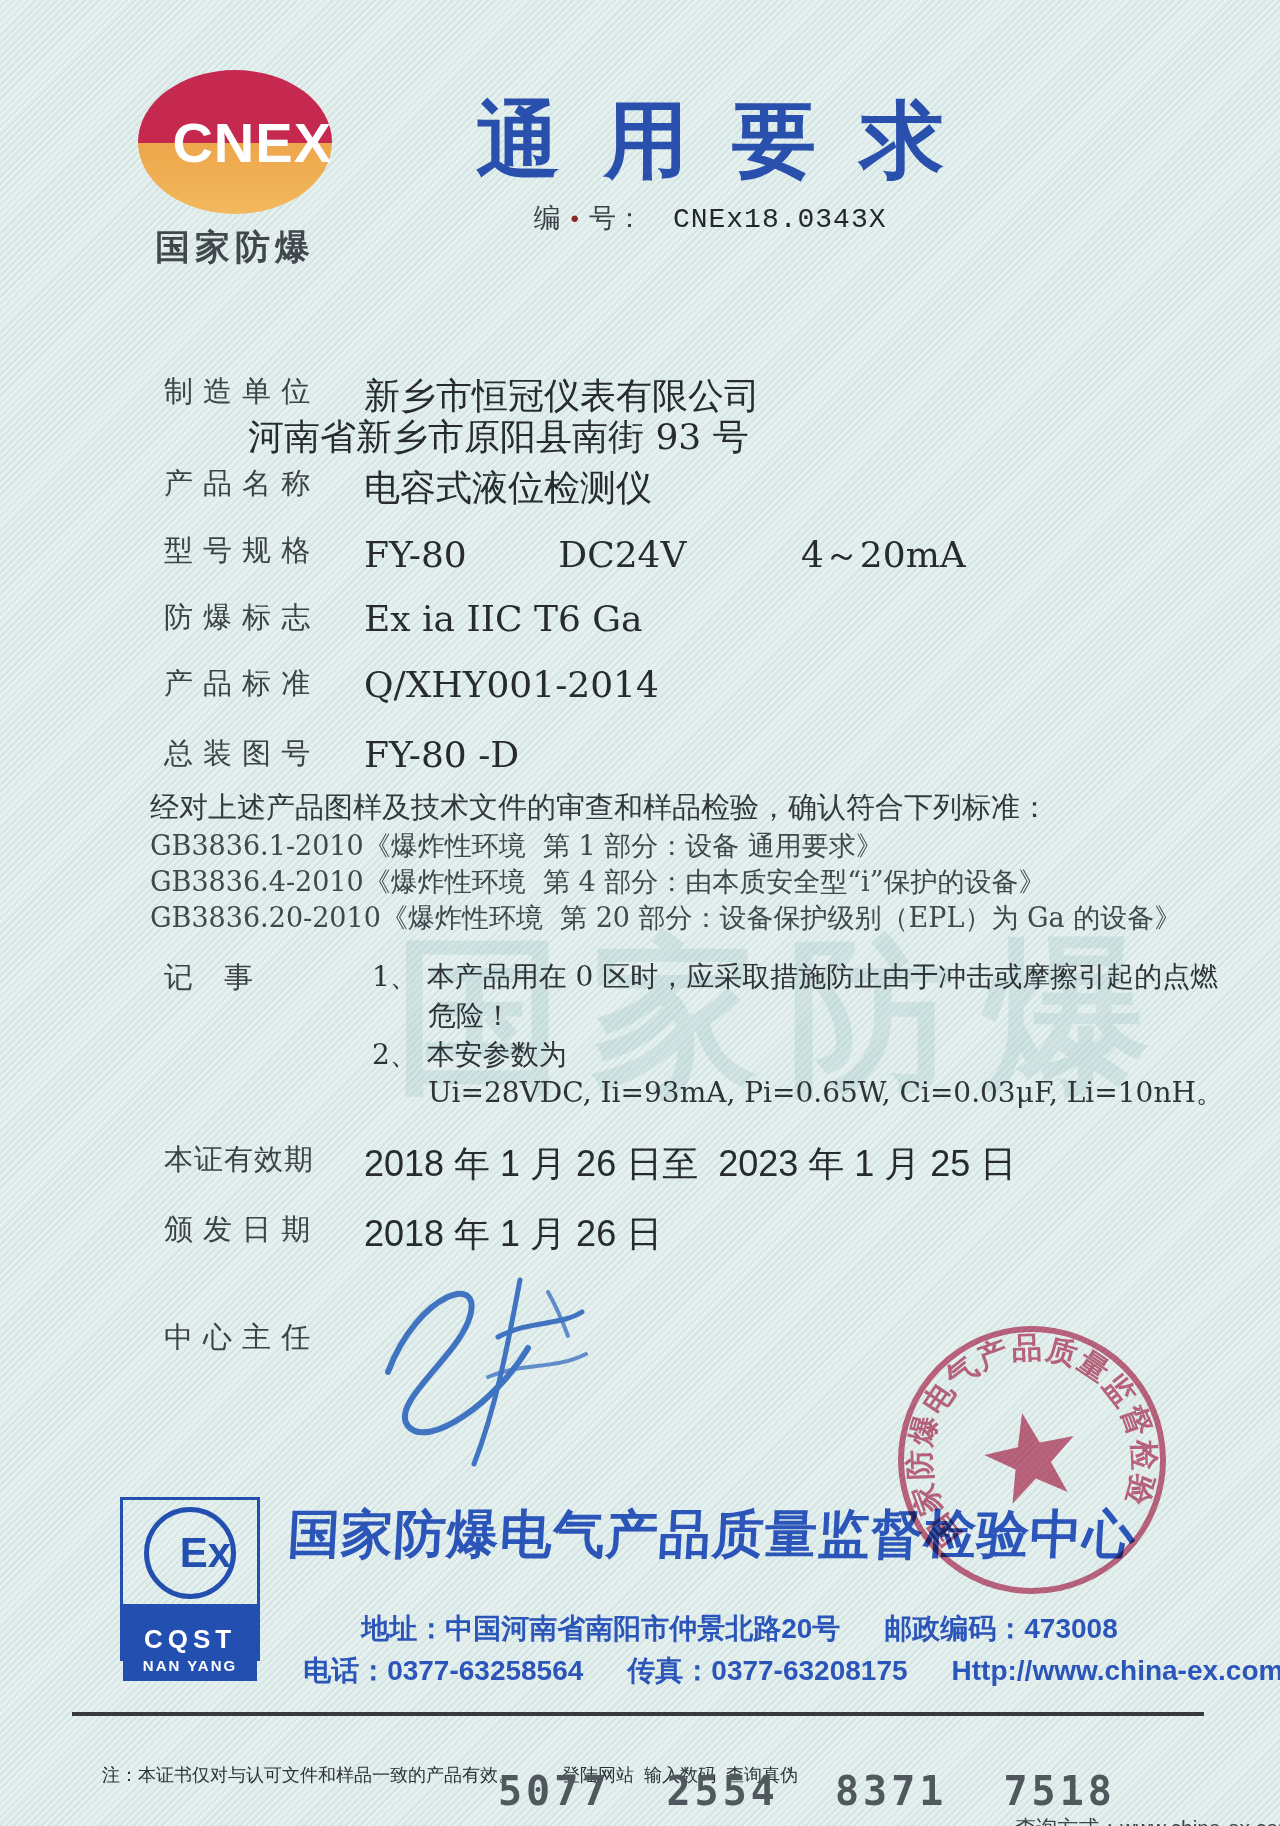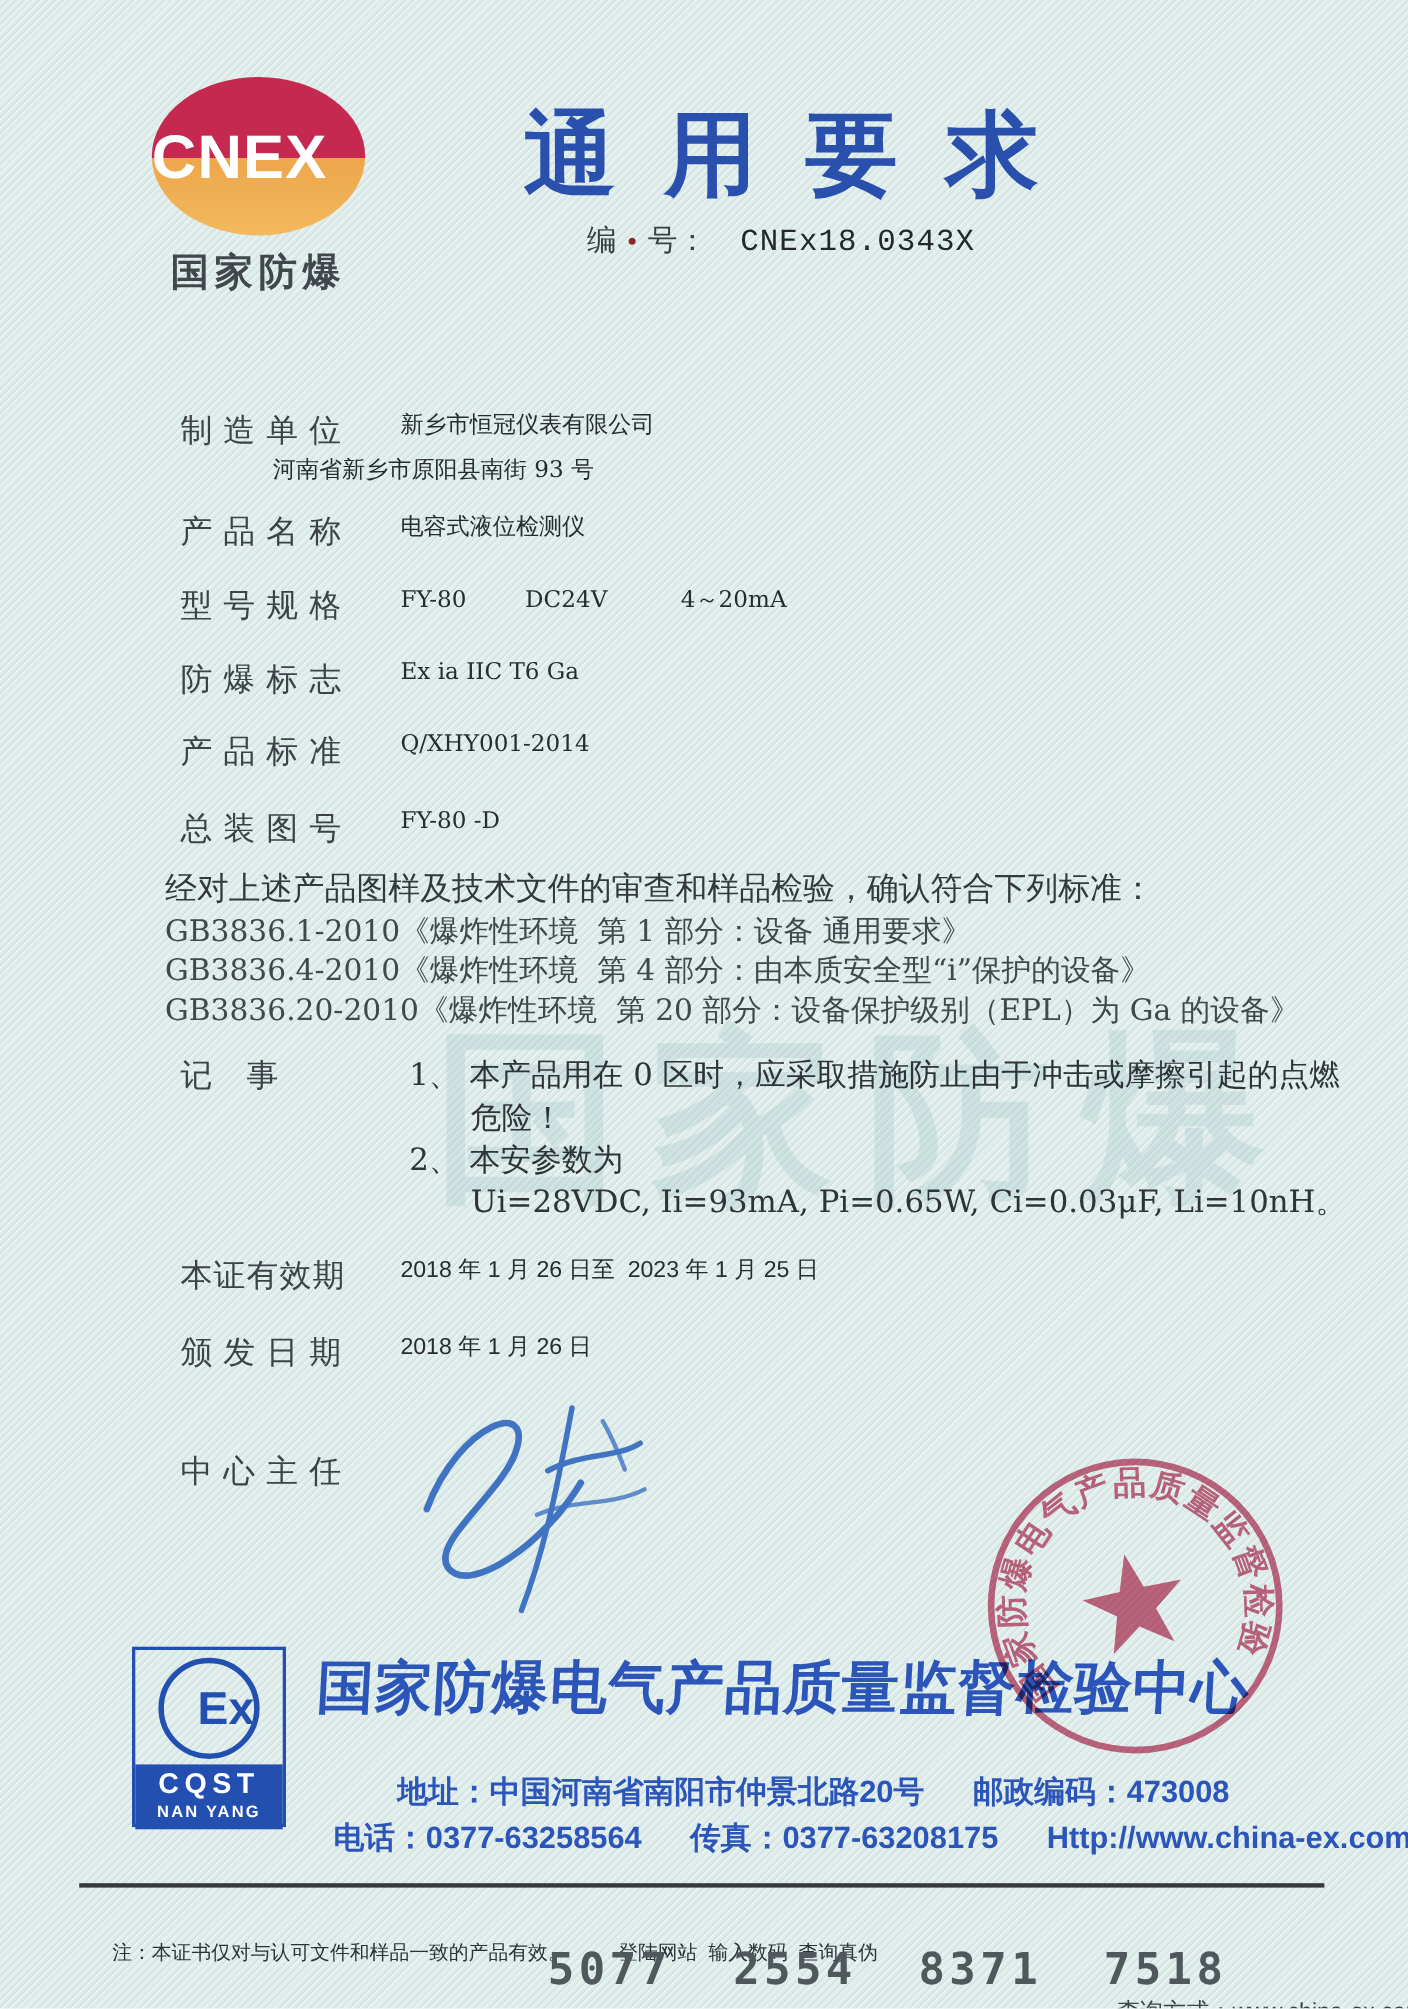--- a/index.html
+++ b/index.html
@@ -18,51 +18,51 @@
   .watermark{
     left:395px;top:905px;z-index:0;
     font-size:168px;font-weight:bold;letter-spacing:28px;
     color:rgba(128,178,182,0.20);white-space:pre;
   }
   
   .cnex{left:138px;top:70px;width:194px;text-align:center;z-index:1;}
   .cnex-oval{
     width:194px;height:144px;border-radius:50%;
     background:linear-gradient(180deg,#c5294f 0%,#c5294f 51%,#eda64b 51%,#f3b95e 100%);
-    display:flex;align-items:center;justify-content:flex-start;
+    display:flex;align-items:center;justify-content:flex-end;
   }
   .cnex-oval span{color:#ffffff;font-size:56px;font-weight:bold;letter-spacing:1px;}
   .cnex-caption{margin-top:10px;font-size:35px;font-weight:600;color:#41474c;letter-spacing:5px;white-space:pre;}
   
   .header{left:260px;top:88px;width:900px;text-align:center;z-index:1;}
   .doc-type{font-size:42px;font-weight:bold;color:#2a50ad;letter-spacing:30px;padding-left:30px;white-space:pre;}
   .main-title{font-size:84px;font-weight:bold;color:#2a50ad;letter-spacing:44px;padding-left:44px;margin-top:8px;line-height:1.05;white-space:pre;}
   .cert-line{margin-top:16px;font-size:27px;color:#3a3f45;}
   .cert-line .dot{color:#8e2424;margin:0 10px;font-size:24px;}
   .cert-line .cert-value{font-family:"Liberation Mono", monospace;font-size:28px;color:#23272b;margin-left:30px;letter-spacing:1px;}
   
   .frow{position:absolute;left:164px;display:flex;z-index:1;gap:32px;}
   .flabel{display:inline-block;width:168px;font-size:29px;color:#3c4248;letter-spacing:1px;white-space:pre;flex:none;}
-  .fvalue{font-family:"DejaVu Serif", serif;font-size:21px;color:#272b30;white-space:pre;}
+  .fvalue{font-family:"DejaVu Serif", serif;font-size:36px;color:#272b30;white-space:pre;}
   .val-sans{font-family:"Liberation Sans", sans-serif;}
   .indent{margin-left:84px;}
   
   .statement{left:150px;top:788px;font-size:29px;color:#33383d;z-index:1;white-space:pre;}
   .std{position:absolute;left:150px;font-family:"DejaVu Serif", serif;font-size:27px;color:#40474d;z-index:1;white-space:pre;}
   
   .remark-item{position:absolute;font-family:"DejaVu Serif", serif;font-size:28px;color:#2e3338;z-index:1;white-space:pre;}
   
   .sig{left:348px;top:1252px;z-index:2;}
   
   .stamp{left:882px;top:1310px;width:300px;height:300px;z-index:3;transform:rotate(-12deg);opacity:0.85;mix-blend-mode:multiply;}
   
   .ex-box{left:120px;top:1497px;width:134px;height:158px;border:3px solid #2350b0;z-index:1;}
   .ex-circle{width:82px;height:82px;border:5px solid #2350b0;border-radius:50%;margin:7px auto 5px auto;display:flex;align-items:center;justify-content:flex-end;}
   .ex-circle span{font-size:42px;font-weight:bold;color:#2350b0;}
-  .ex-band{background:#2350b0;color:#ffffff;text-align:center;height:57px;padding-top:2px;}
+  .ex-band{background:#2350b0;color:#ffffff;text-align:center;height:57px;padding-top:20px;}
   .ex-band .cqst{font-size:26px;font-weight:bold;letter-spacing:5px;}
   .ex-band .ny{font-size:15px;font-weight:bold;letter-spacing:2px;margin-top:2px;}
   .org-name{left:288px;top:1500px;font-size:52px;font-weight:bold;color:#2b55b8;letter-spacing:1px;transform:skewX(-3deg);z-index:1;white-space:pre;}
   .addr-line{left:330px;top:1578px;font-size:28px;font-weight:bold;color:#2b55b8;z-index:1;white-space:pre;}
   .phone-line{left:272px;top:1620px;font-size:28px;font-weight:bold;color:#2b55b8;z-index:1;white-space:pre;}
   .gap-lg{display:inline-block;width:44px;}
   
   .divider{left:72px;top:1712px;width:1132px;height:4px;background:#37393b;z-index:1;}
   .note-row{left:82px;top:1742px;font-size:18px;color:#2c3135;z-index:1;white-space:pre;}
   .note-row .hint{margin-left:46px;}

